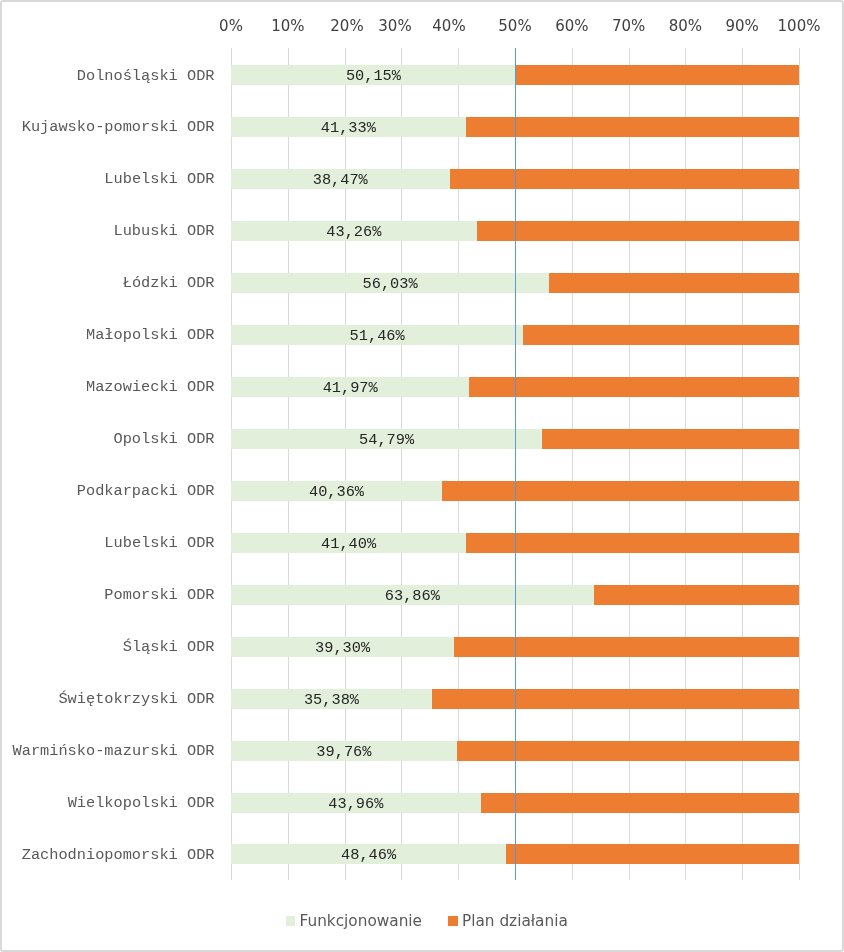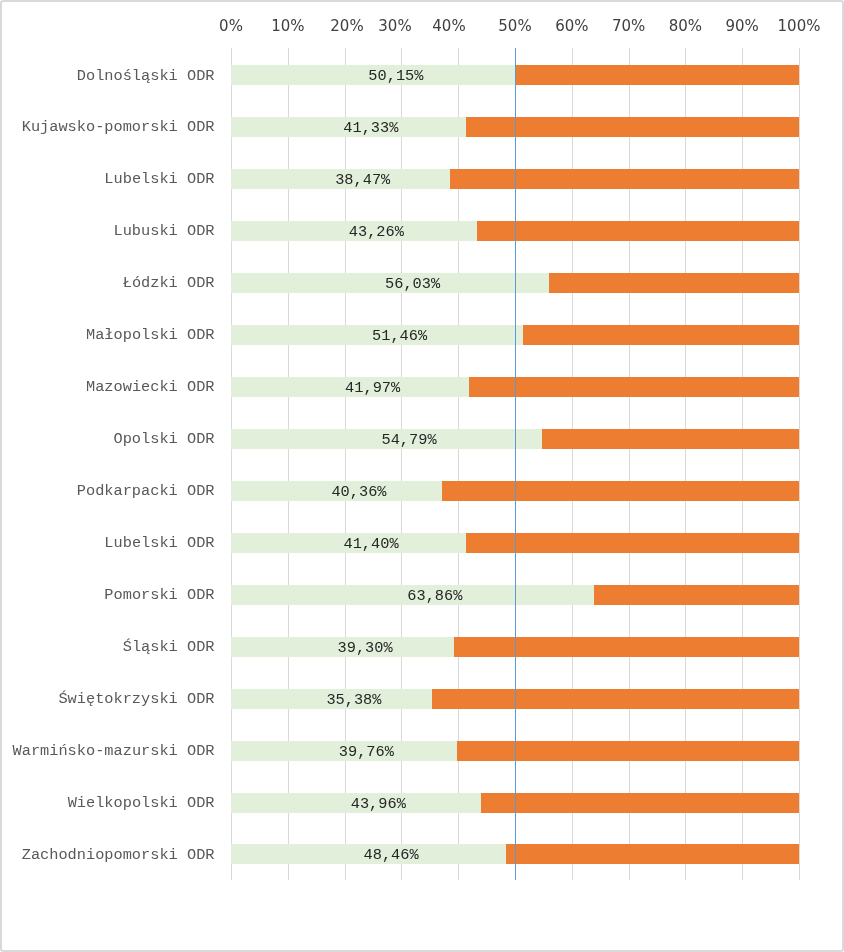--- a/index.html
+++ b/index.html
@@ -18,21 +18,21 @@
   .gridline{position:absolute;width:1px;background:#d9d9d9;}
   .reference-line{position:absolute;width:1px;background:#5b9bd5;}
 
   .bar-row{position:absolute;left:0;top:0;width:844px;height:0;}
   .category-label{position:absolute;left:0;width:214.5px;font-size:15.3px;color:#595959;
        text-align:right;white-space:nowrap;transform:translateZ(0);}
   .bar-segment{position:absolute;height:20px;}
   .seg-a{background:#e2efda;}
   .seg-b{background:#ed7d31;}
   .data-label{position:absolute;width:100px;font-size:15.3px;color:#262626;
-       text-align:right;white-space:nowrap;transform:translateZ(0);}
+       text-align:center;white-space:nowrap;transform:translateZ(0);}
 
   #legend{position:absolute;left:0;top:900px;width:844px;height:44px;}
   .legend-item{position:absolute;top:0;height:44px;}
   .legend-marker{position:absolute;top:16px;left:0;width:9.5px;height:9.5px;}
   .legend-label{position:absolute;top:11.5px;left:14px;font-size:15.3px;color:#595959;
        white-space:nowrap;transform:translateZ(0);}
 </style>
 </head>
 <body>
 
@@ -157,15 +157,25 @@
     </div>
     <div class="bar-row">
       <div class="category-label" style="top:845.75px">Zachodniopomorski ODR</div>
       <div class="bar-segment seg-a" style="left:231px;top:844.45px;width:275.25px"></div>
       <div class="bar-segment seg-b" style="left:506.25px;top:844.45px;width:292.75px"></div>
       <div class="data-label" style="left:318.63px;top:846.45px">48,46%</div>
     </div>
 
     <div class="reference-line" style="left:515px;top:48px;height:832px"></div>
   </div>
+  <div id="legend">
+    <div class="legend-item" style="left:285.5px">
+      <span class="legend-marker" style="background:#e2efda"></span>
+      <span class="legend-label">Funkcjonowanie</span>
+    </div>
+    <div class="legend-item" style="left:448px">
+      <span class="legend-marker" style="background:#ed7d31"></span>
+      <span class="legend-label">Plan działania</span>
+    </div>
+  </div>
 
 </div>
 <div id="chart-frame"></div>
 
 </body></html>

